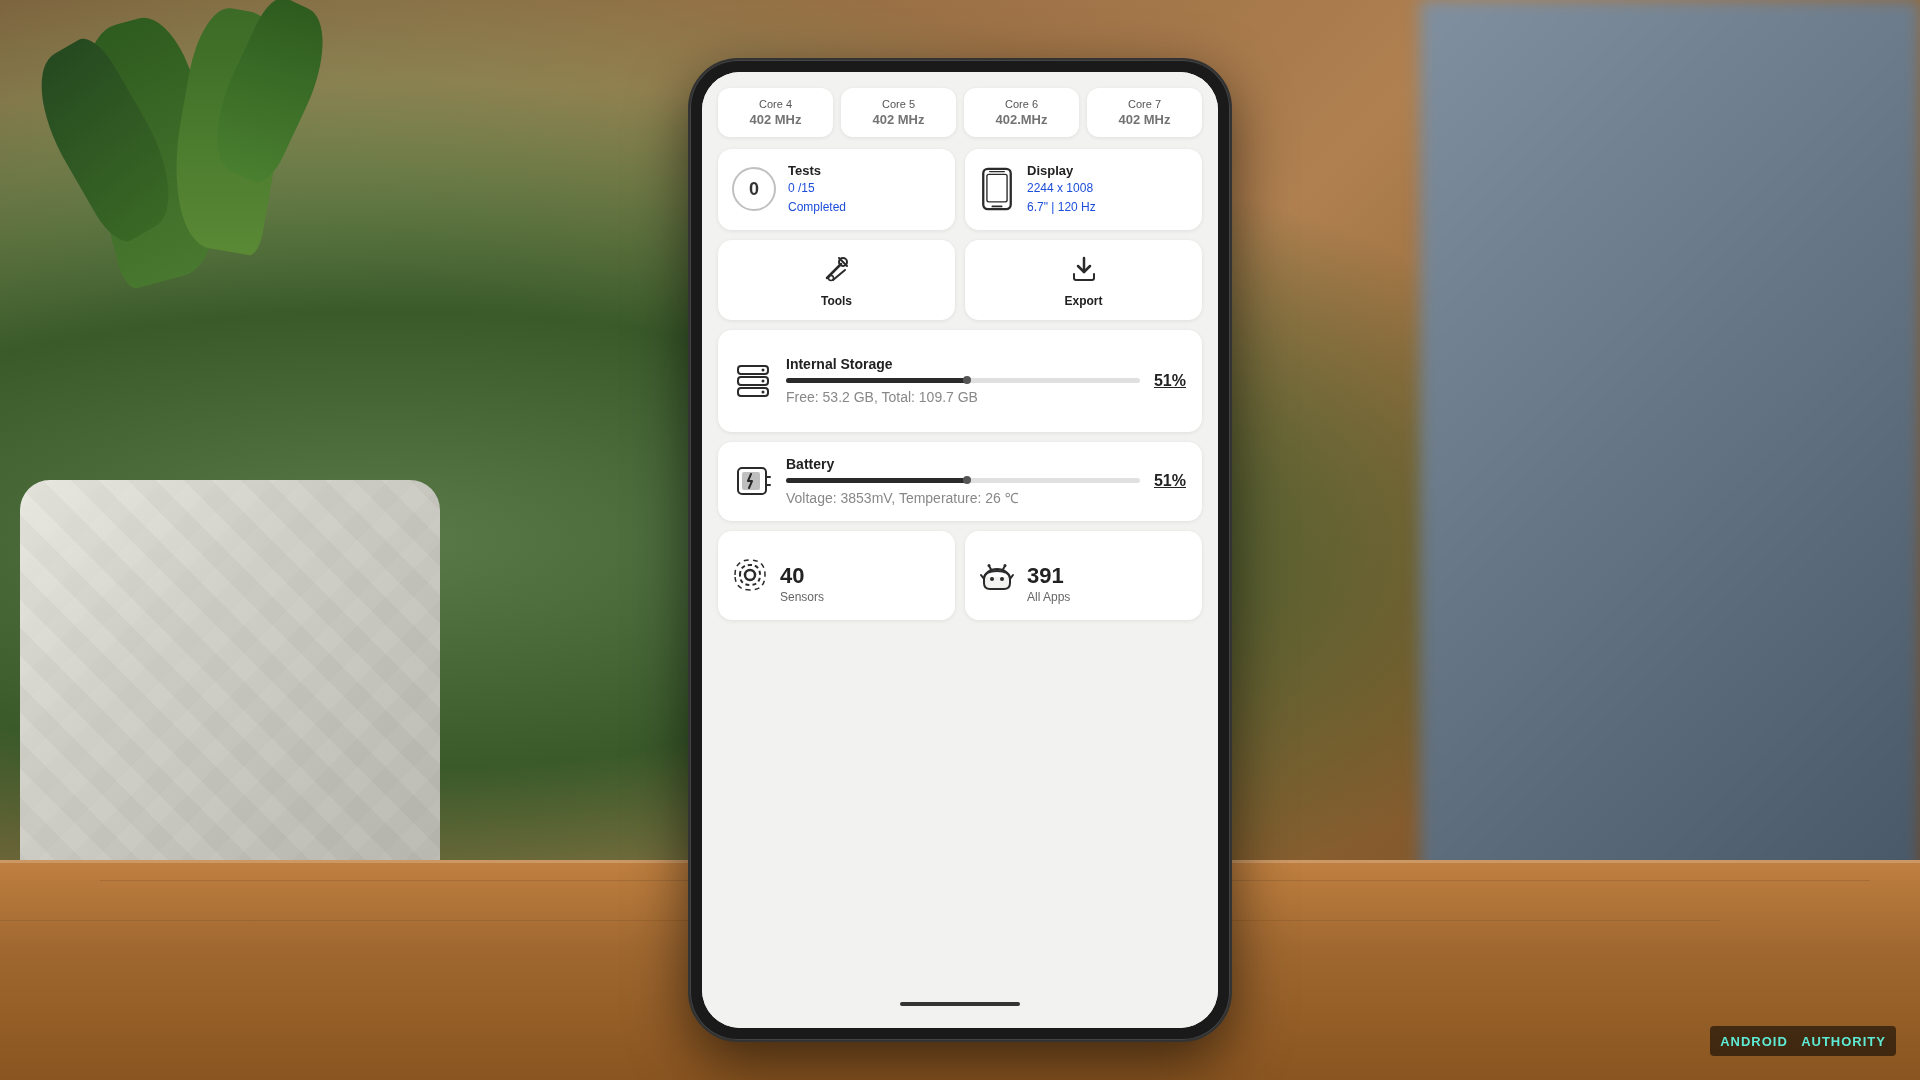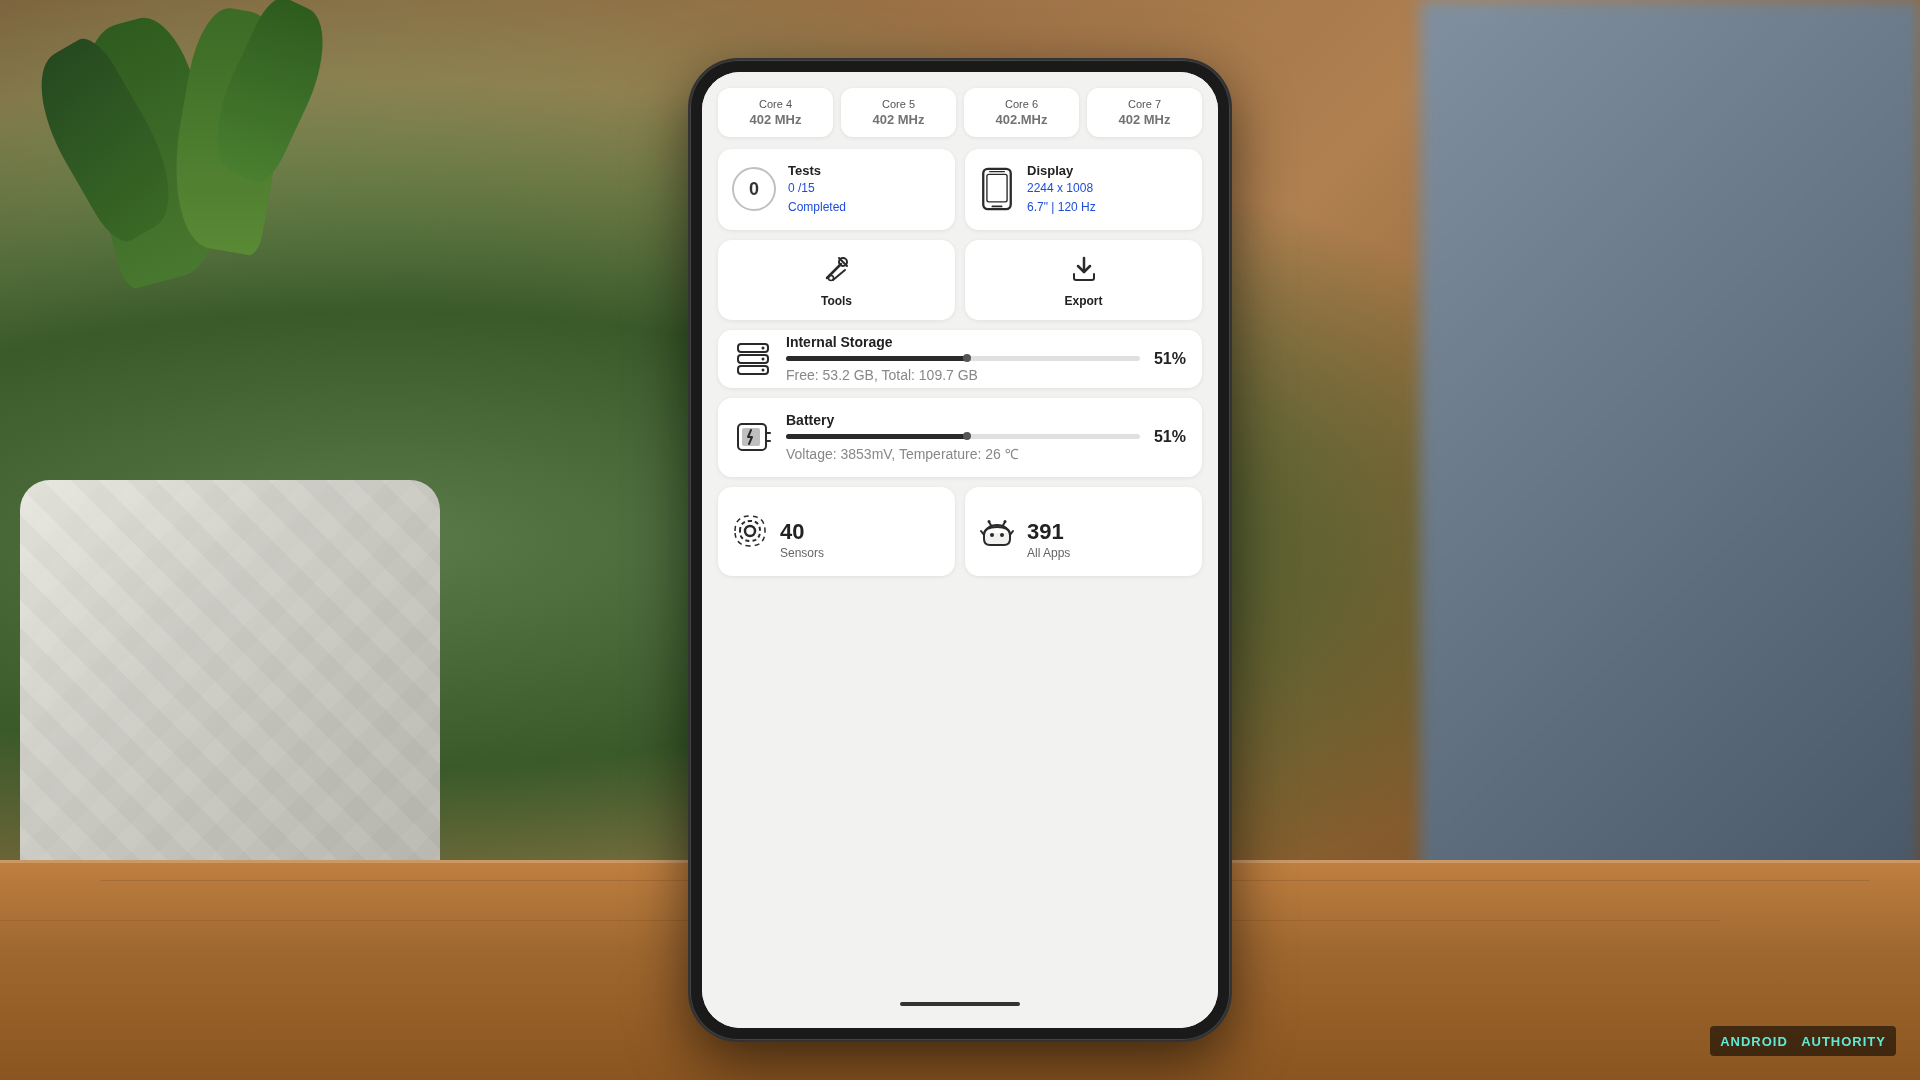--- a/index.html
+++ b/index.html
@@ -252,21 +252,21 @@
       font-size: 12px;
       font-weight: 600;
       color: #222;
       display: block;
     }
 
     
     .storage-card {
       background: #fff;
       border-radius: 14px;
-      padding: 4px 16px;
+      padding: 26px 16px;
       box-shadow: 0 1px 4px rgba(0,0,0,0.08);
       display: flex;
       align-items: center;
       gap: 14px;
     }
 
     .storage-icon {
       width: 38px;
       height: 42px;
       flex-shrink: 0;
@@ -314,20 +314,21 @@
     .storage-sub {
       font-size: 14px;
       color: #888;
     }
 
     .storage-pct {
       font-size: 16px;
       font-weight: 600;
       color: #222;
       flex-shrink: 0;
+      text-decoration: underline;
     }
 
     
     .battery-card {
       background: #fff;
       border-radius: 14px;
       padding: 14px 16px;
       box-shadow: 0 1px 4px rgba(0,0,0,0.08);
       display: flex;
       align-items: center;

